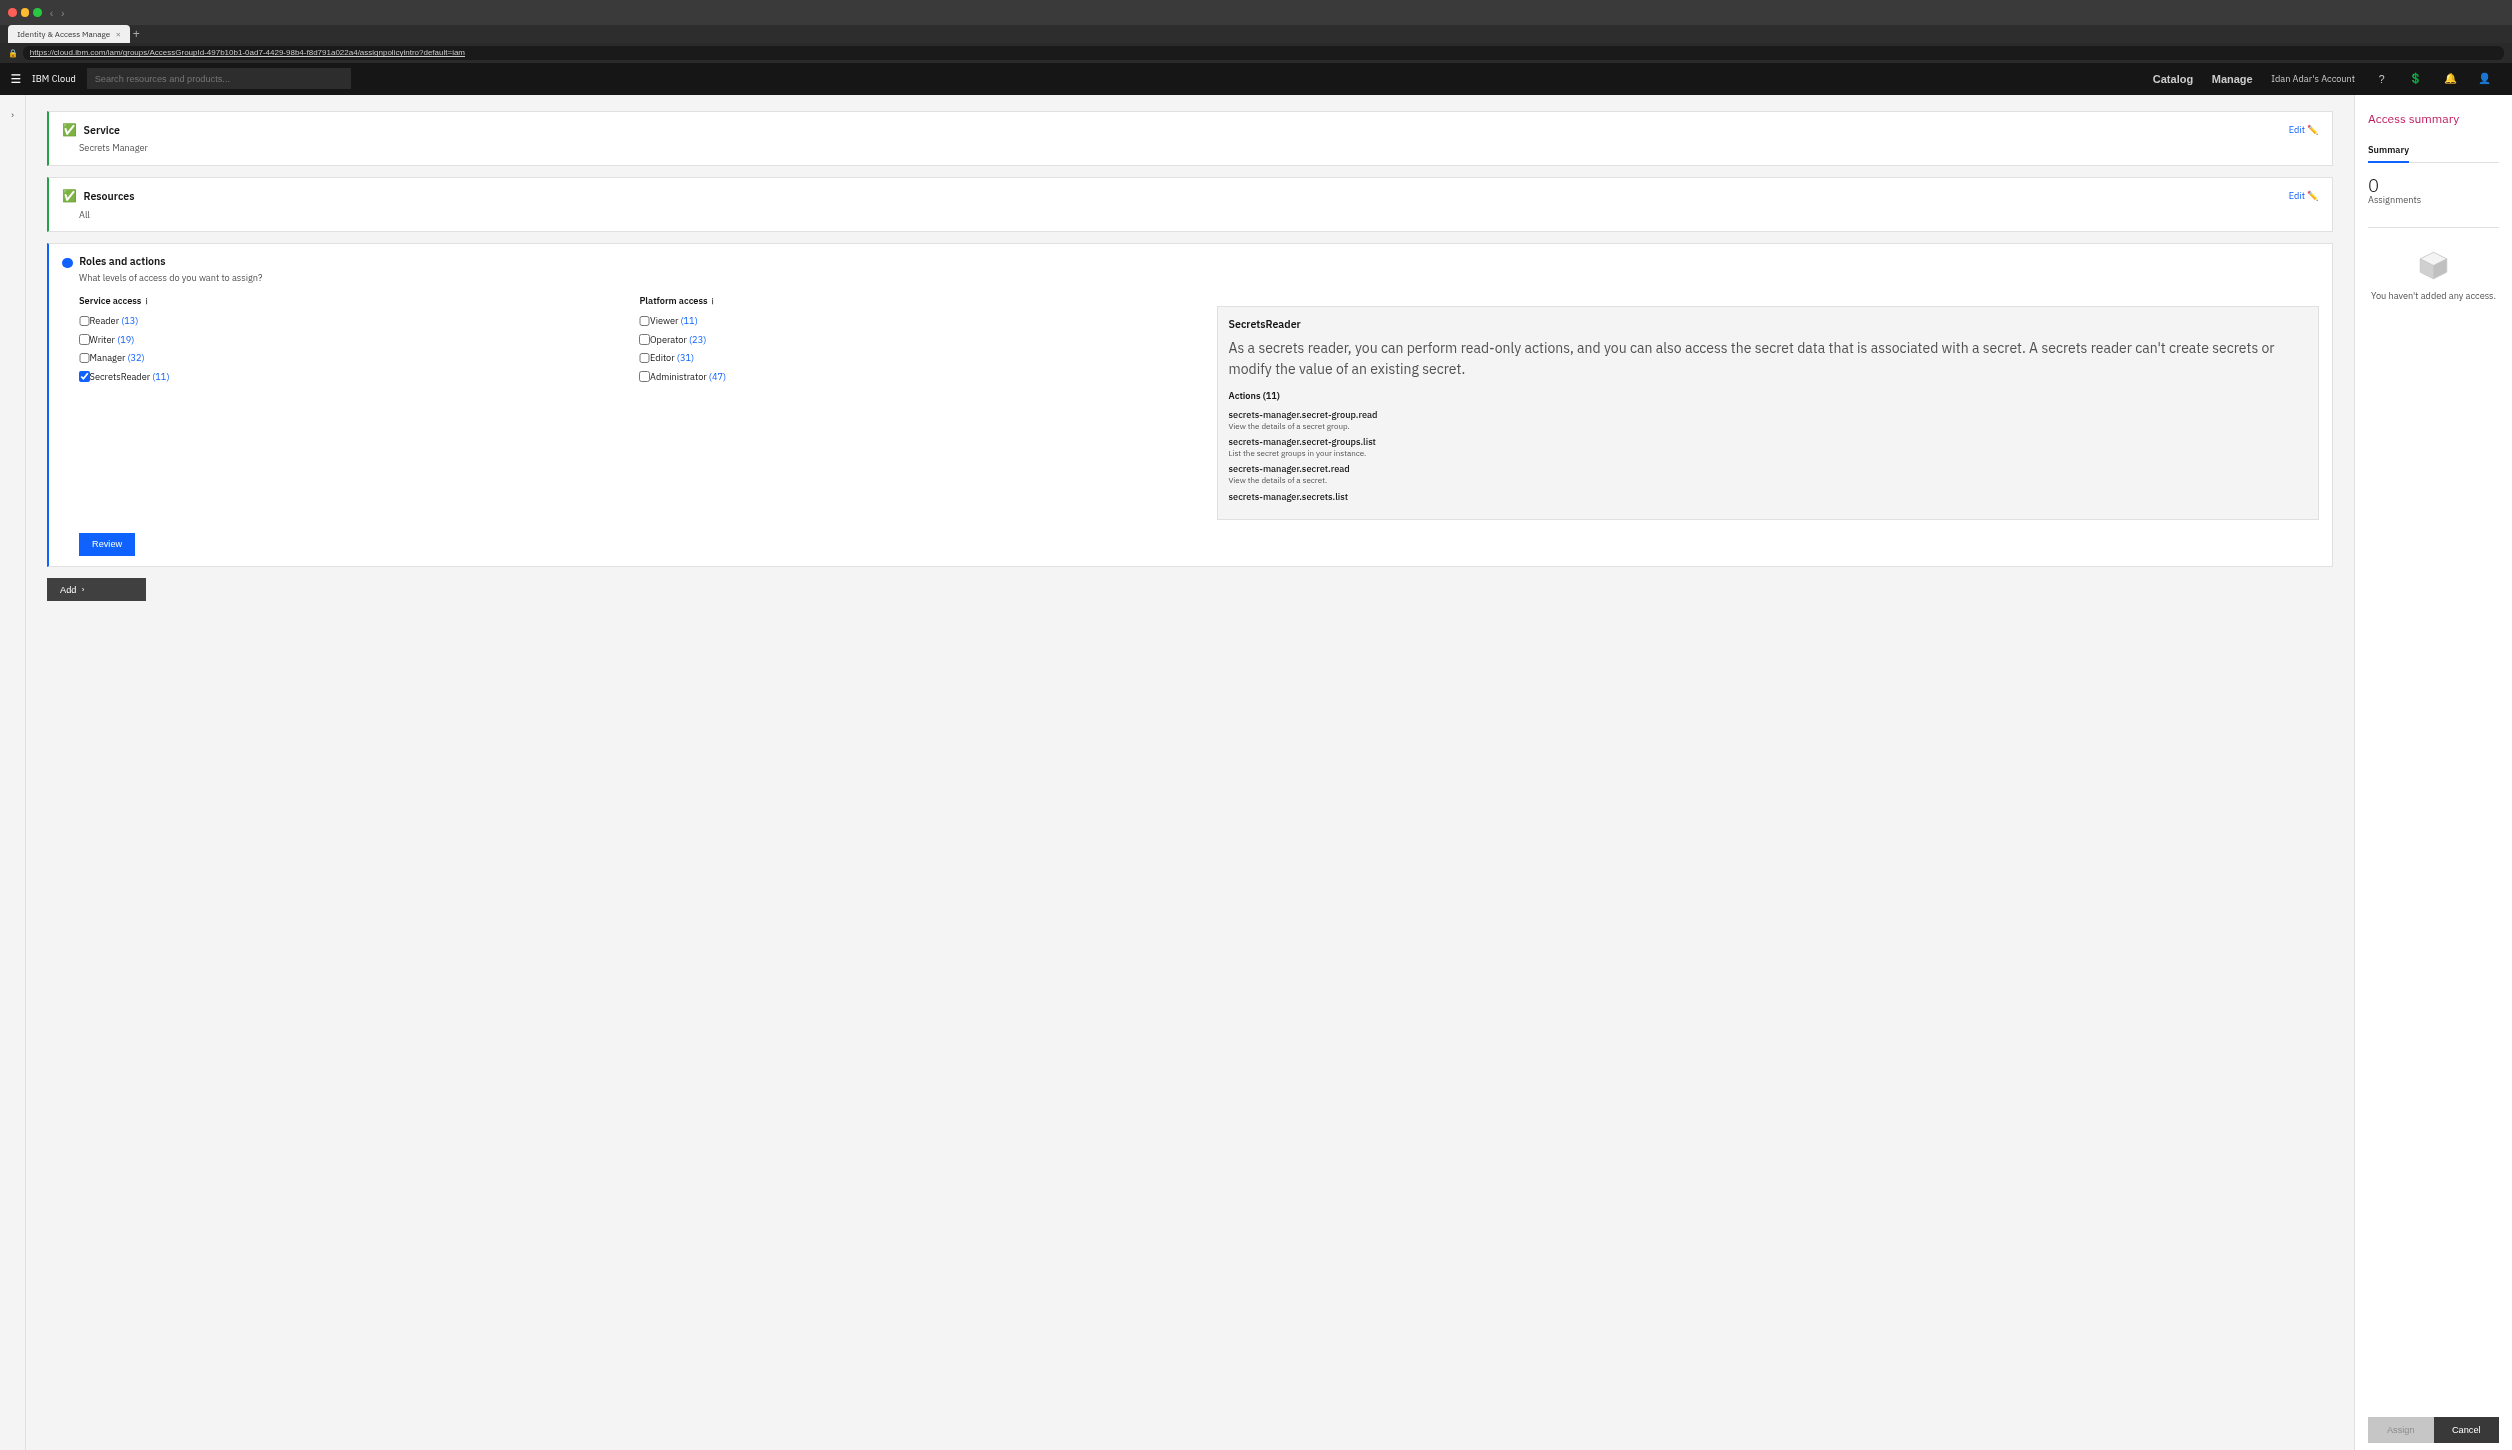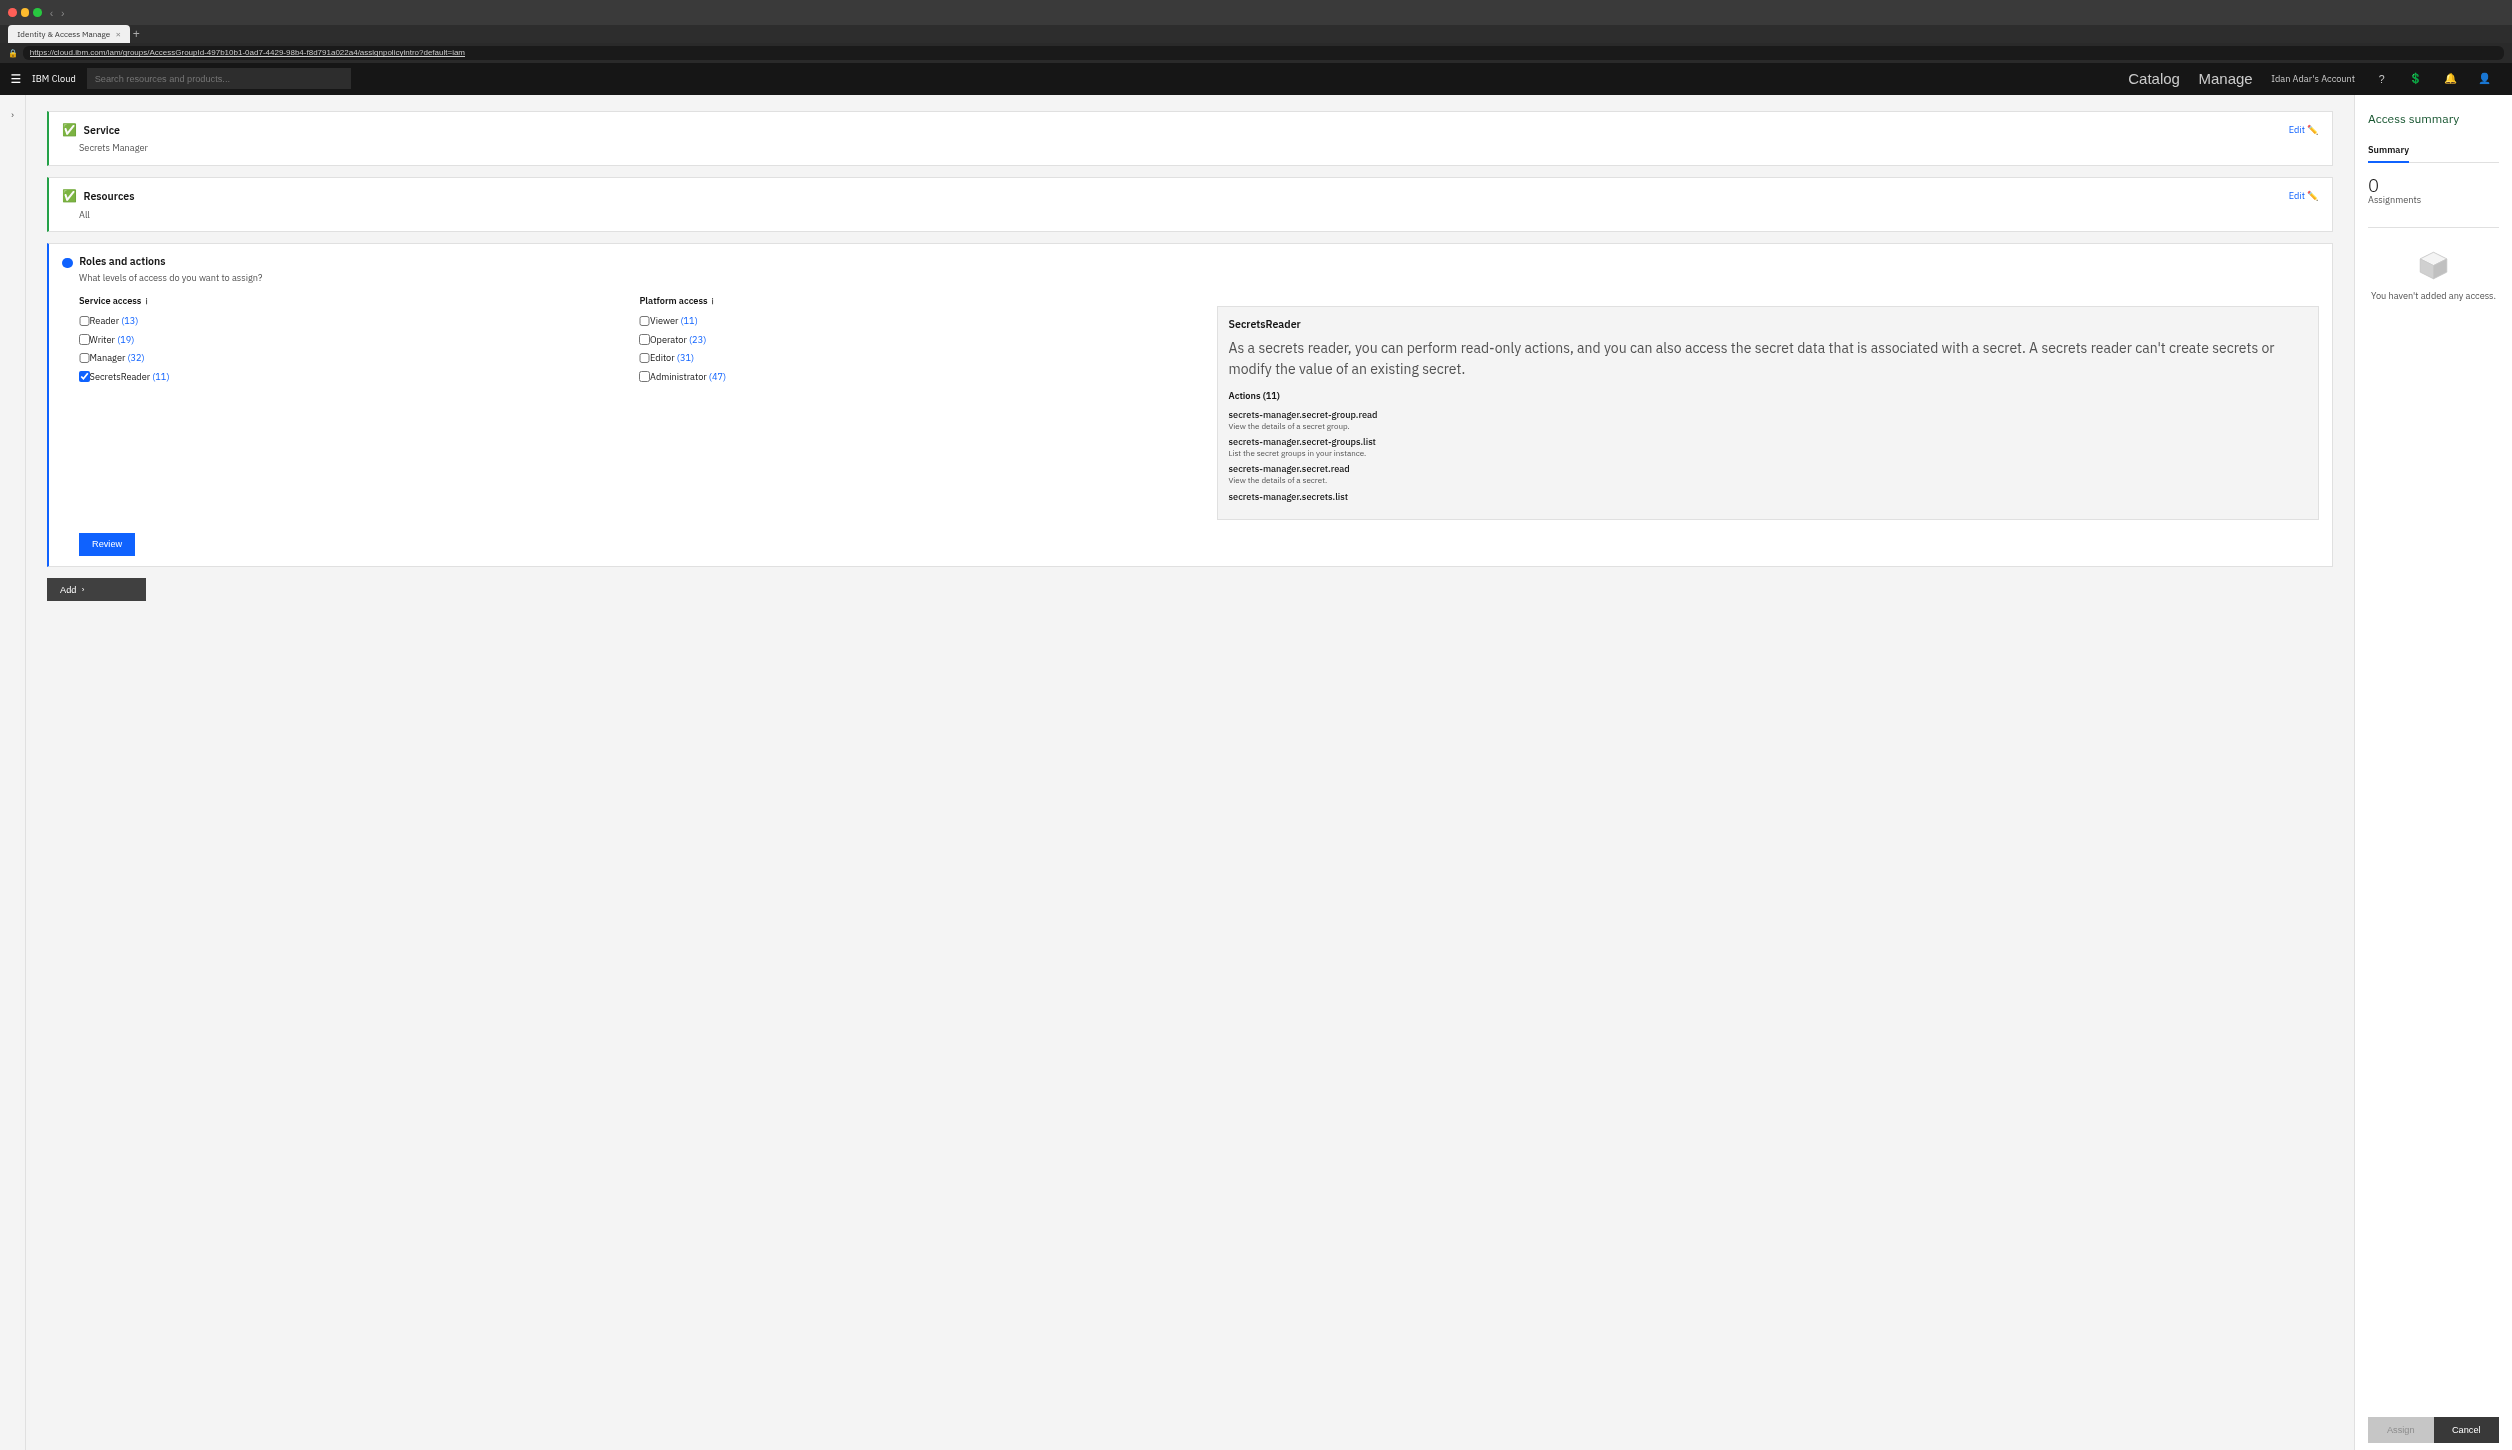--- a/index.html
+++ b/index.html
@@ -20,21 +20,21 @@
     .new-tab-btn { color: #aaa; background: none; border: none; cursor: pointer; font-size: 12px; }
     .address-bar { background: #2a2a2a; padding: 2.6px 8px; display: flex; align-items: center; gap: 5.3px; }
     .address-input { flex: 1; background: #1a1a1a; border: none; color: #ccc; padding: 2.6px 6.6px; border-radius: 6px; font-size: 8px; outline: none; text-decoration: underline; }
 
     
     .top-nav { background: #161616; height: 32px; display: flex; align-items: center; padding: 0 10.6px; gap: 10.6px; color: white; }
     .hamburger { color: white; background: none; border: none; cursor: pointer; font-size: 12px; }
     .brand { color: white; font-size: 9.2px; font-weight: 400; letter-spacing: 0.1px; }
     .search-bar { flex: 1; max-width: 264px; background: #2d2d2d; border: none; color: #ccc; padding: 5.3px 8px; font-size: 9.2px; outline: none; }
     .nav-actions { display: flex; align-items: center; gap: 2.6px; margin-left: auto; }
-    .nav-link { color: #ccc; background: none; border: none; cursor: pointer; font-size: 15px; padding: 0 8px; height: 20px; display: flex; align-items: center; }
+    .nav-link { color: #ccc; background: none; border: none; cursor: pointer; font-size: 11px; padding: 0 8px; height: 20px; display: flex; align-items: center; font-weight: bold; }
     .nav-icon-btn { color: #ccc; background: none; border: none; cursor: pointer; font-size: 10.6px; width: 32px; height: 32px; display: flex; align-items: center; justify-content: center; }
     .account-name { color: #ccc; font-size: 9.2px; padding: 0 8px; }
 
     
     .main-layout { display: flex; height: calc(100vh - 86px); }
     .left-sidebar { width: 26px; background: #f4f4f4; border-right: 0.7px solid #e0e0e0; display: flex; flex-direction: column; align-items: center; padding-top: 10.6px; }
     .sidebar-toggle { background: none; border: none; cursor: pointer; color: #525252; font-size: 9.2px; padding: 5.3px; }
 
     
     .content-area { flex: 1; padding: 16px 21px; overflow-y: auto; background: #f4f4f4; }
@@ -73,21 +73,21 @@
     
     .review-btn { background: #0f62fe; color: white; border: none; padding: 6.6px 13px; font-size: 9.2px; cursor: pointer; margin-top: 13px; margin-left: 17px; }
 
     
     .add-btn-row { margin-top: 10.6px; }
     .add-btn { background: #404040; color: white; border: none; padding: 6.6px 13px; font-size: 9.2px; cursor: pointer; display: flex; align-items: center; gap: 5.3px; min-width: 99px; }
     .chevron-right { font-size: 8px; }
 
     
     .right-panel { width: 158px; background: white; border-left: 0.7px solid #e0e0e0; padding: 16px 13px; display: flex; flex-direction: column; }
-    .panel-title { font-size: 12px; font-weight: 400; color: #14532d; margin-bottom: 13px; }
+    .panel-title { font-size: 12px; font-weight: 400; color: #be185d; margin-bottom: 13px; }
     .panel-tabs { border-bottom: 1.3px solid #e0e0e0; margin-bottom: 13px; }
     .panel-tab { display: inline-block; padding: 5.3px 0; font-size: 9.2px; font-weight: 600; color: #161616; border-bottom: 2px solid #0f62fe; margin-bottom: -1.3px; cursor: pointer; }
     .assignments-count { font-size: 18.5px; font-weight: 300; color: #161616; line-height: 1; }
     .assignments-label { font-size: 9.2px; color: #525252; margin-bottom: 13px; }
     .empty-state { display: flex; flex-direction: column; align-items: center; padding: 13px 0; flex: 1; }
     .cube-icon { width: 33px; height: 33px; margin-bottom: 8px; }
     .empty-text { font-size: 9.2px; color: #525252; text-align: center; }
     .panel-actions { display: flex; gap: 0; margin-top: auto; }
     .assign-btn { flex: 1; background: #c6c6c6; color: #8d8d8d; border: none; padding: 8px 6.6px; font-size: 9.2px; cursor: not-allowed; }
     .cancel-btn { flex: 1; background: #393939; color: white; border: none; padding: 8px 6.6px; font-size: 9.2px; cursor: pointer; }

